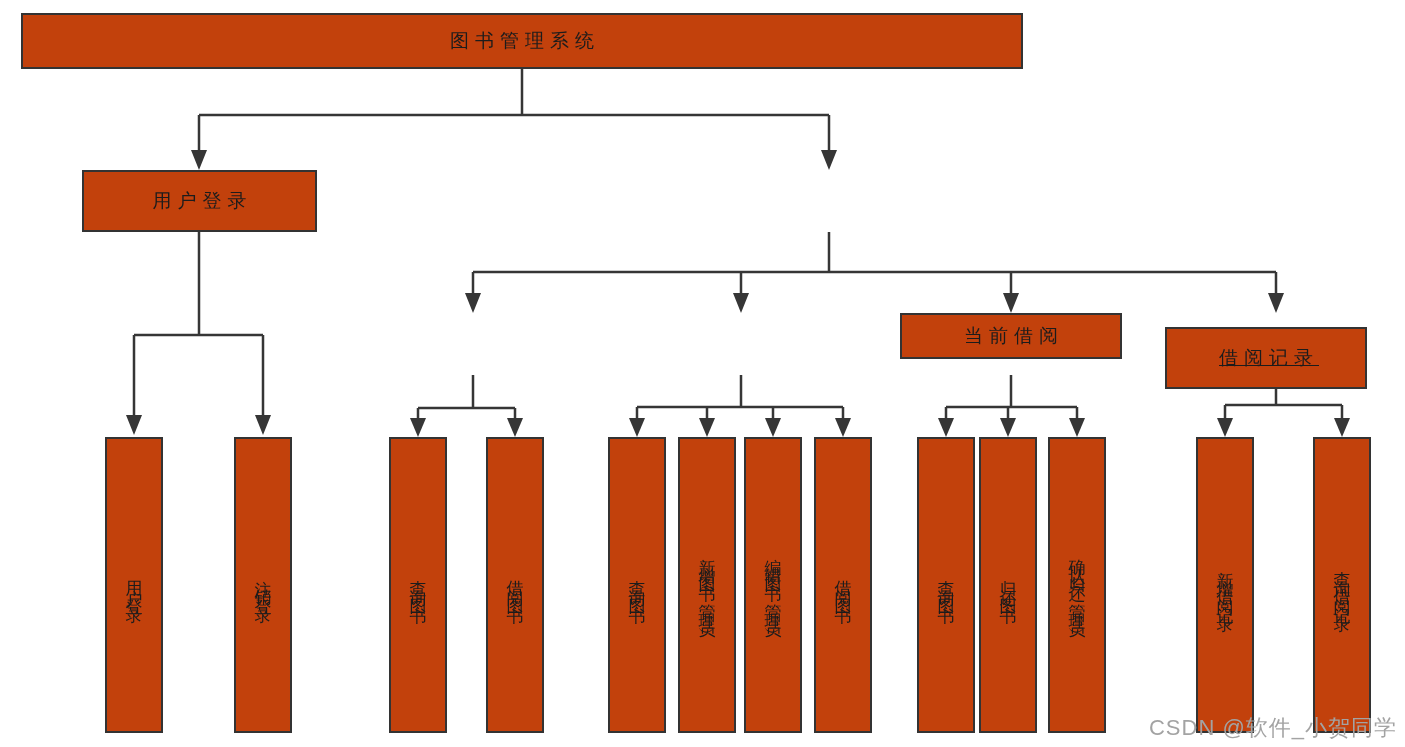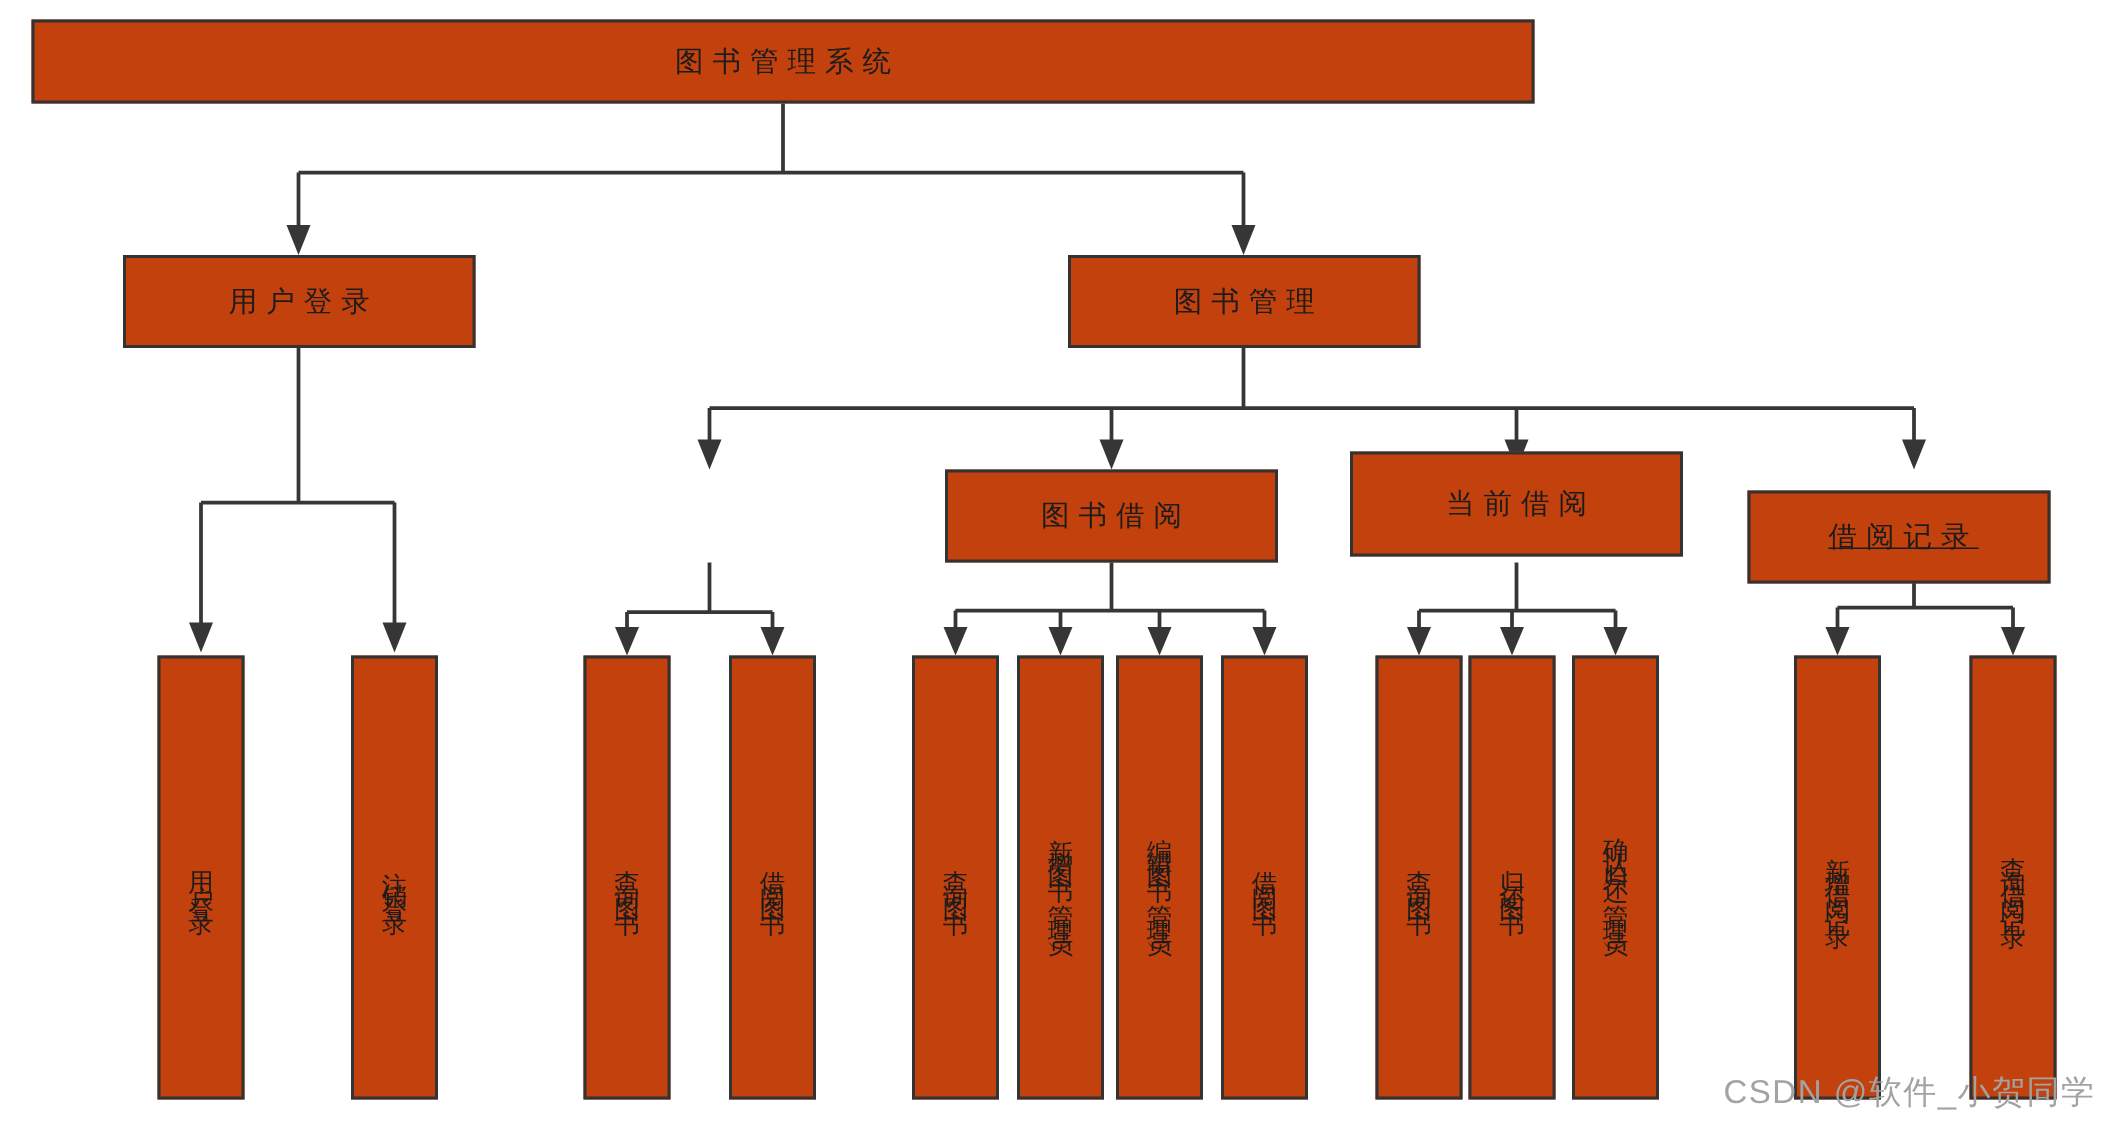--- a/index.html
+++ b/index.html
@@ -48,21 +48,21 @@
     letter-spacing:1px;
     color:#a3a3a3;
     white-space:nowrap;
   }
   
   #root-box{left:21px;top:13px;width:1002px;height:56px;}
   #user-login-box{left:82px;top:170px;width:235px;height:62px;}
   #book-mgmt-box{left:712px;top:170px;width:235px;height:62px;}
   #new-books-box{left:362px;top:313px;width:222px;height:62px;}
   #borrow-box{left:630px;top:313px;width:222px;height:62px;}
-  #current-box{left:900px;top:301px;width:222px;height:70px;}
+  #current-box{left:900px;top:313px;width:222px;height:46px;}
   #records-box{left:1165px;top:327px;width:202px;height:62px;text-decoration:underline;}
   .leaf{top:437px;width:58px;height:296px;}
   #leaf-a1{left:105px;} #leaf-a2{left:234px;}
   #leaf-b1{left:389px;} #leaf-b2{left:486px;}
   #leaf-c1{left:608px;} #leaf-c2{left:678px;} #leaf-c3{left:744px;} #leaf-c4{left:814px;}
   #leaf-d1{left:917px;} #leaf-d2{left:979px;} #leaf-d3{left:1048px;}
   #leaf-e1{left:1196px;} #leaf-e2{left:1313px;}
 </style>
 </head>
 <body>
@@ -105,27 +105,21 @@
     <polygon points="1334,418 1350,418 1342,437"></polygon>
   </svg>
 
   <div class="box" id="root-box">
     <span class="hlabel">图书管理系统</span>
   </div>
 
   <div class="box" id="user-login-box">
     <span class="hlabel">用户登录</span>
   </div>
-  <div class="box" id="book-mgmt-box">
-    <span class="hlabel">图书管理</span>
-  </div>
 
-  <div class="box" id="borrow-box">
-    <span class="hlabel">图书借阅</span>
-  </div>
   <div class="box" id="current-box">
     <span class="hlabel">当前借阅</span>
   </div>
   <div class="box" id="records-box">
     <span class="hlabel">借阅记录</span>
   </div>
 
   <div class="box leaf" id="leaf-a1">
     <span class="vtext">用户登录</span>
   </div>

